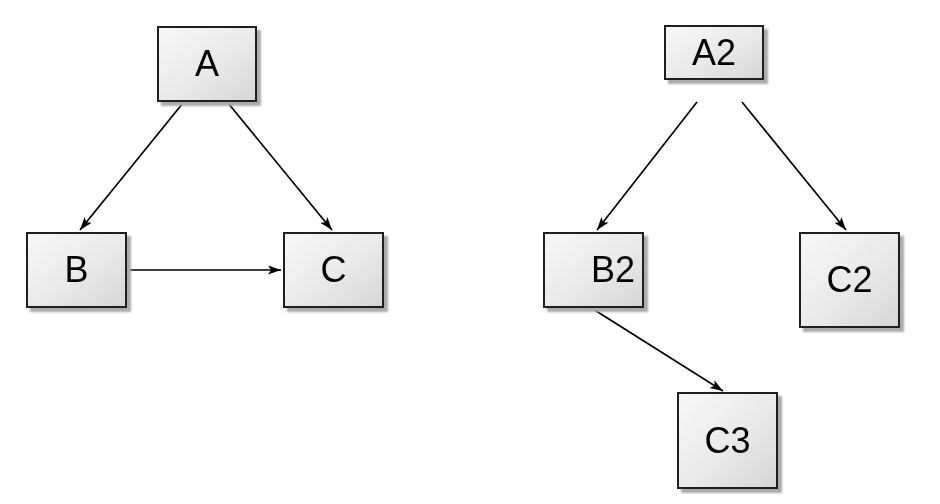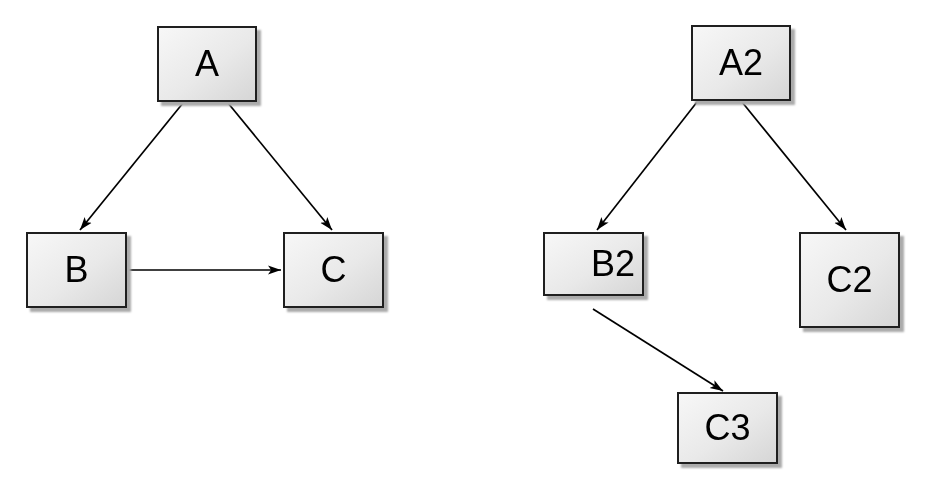--- a/index.html
+++ b/index.html
@@ -57,25 +57,25 @@
 
   <div class="node" style="left: 157px; top: 26px; width: 100px; height: 76px;">
     <span class="node-label">A</span>
   </div>
   <div class="node" style="left: 26px; top: 232px; width: 101px; height: 76px;">
     <span class="node-label">B</span>
   </div>
   <div class="node" style="left: 283px; top: 232px; width: 101px; height: 76px;">
     <span class="node-label">C</span>
   </div>
-  <div class="node" style="left: 691px; top: 25px; width: 100px; height: 76px;">
+  <div class="node" style="left: 664px; top: 25px; width: 100px; height: 55px;">
     <span class="node-label">A2</span>
   </div>
-  <div class="node" style="left: 543px; top: 232px; width: 101px; height: 64px; padding-left: 39px;">
+  <div class="node" style="left: 543px; top: 232px; width: 101px; height: 76px; padding-left: 39px;">
     <span class="node-label">B2</span>
   </div>
   <div class="node" style="left: 799px; top: 232px; width: 101px; height: 96px;">
     <span class="node-label">C2</span>
   </div>
-  <div class="node" style="left: 677px; top: 392px; width: 101px; height: 72px;">
+  <div class="node" style="left: 677px; top: 392px; width: 101px; height: 97px;">
     <span class="node-label">C3</span>
   </div>
 </div>
 
 </body></html>

